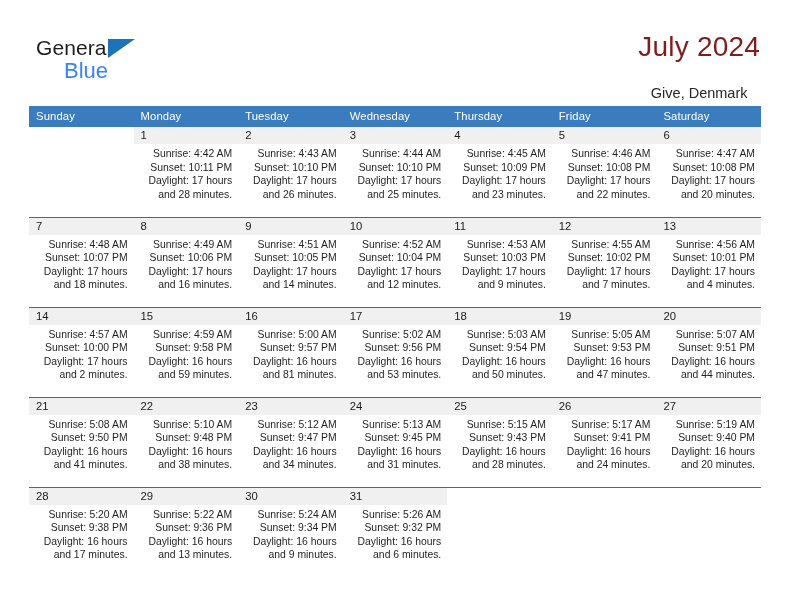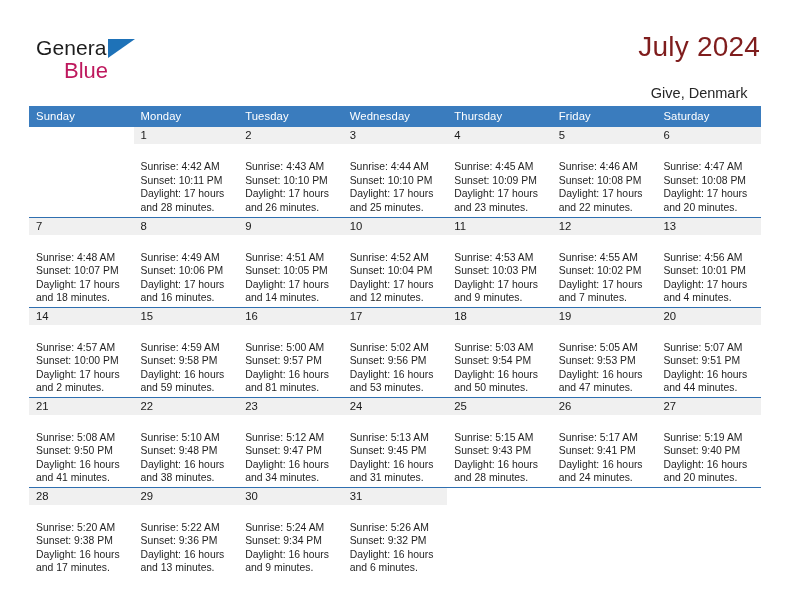--- a/index.html
+++ b/index.html
@@ -49,21 +49,21 @@
     left: 72px;
     top: 3px;
     width: 0; height: 0;
     border-left: 27px solid #1e72b8;
     border-bottom: 19px solid transparent;
   }
   .brand-blue {
     position: absolute;
     left: 28px; top: 22px;
     font-size: 22px;
-    color: #be185d;
+    color: #3b82f6;
     font-family: "Liberation Sans", sans-serif;
     font-weight: 400;
     line-height: 25px;
   }
   .title-block {
     position: absolute;
     right: 0;
     top: 0;
     text-align: right;
   }
@@ -118,24 +118,25 @@
   .daynum {
     background: #f0f0f0;
     height: 17px;
     line-height: 17px;
     padding-left: 7px;
     font-size: 11.3px;
     color: #1a1a1a;
   }
   td.blank .daynum { background: transparent; }
   .dayinfo {
-    padding: 16px 6px 0 7px;
+    padding: 3px 6px 0 7px;
     font-size: 10.4px;
     line-height: 13.6px;
     color: #1f1f1f;
+    text-align: right;
   }
   .dayinfo div { white-space: nowrap; }
   td.blank { border-top: 1.2px solid #2f6fb0; }
 </style>
 </head>
 <body>
 
 <div class="page">
 
   <div class="header">

